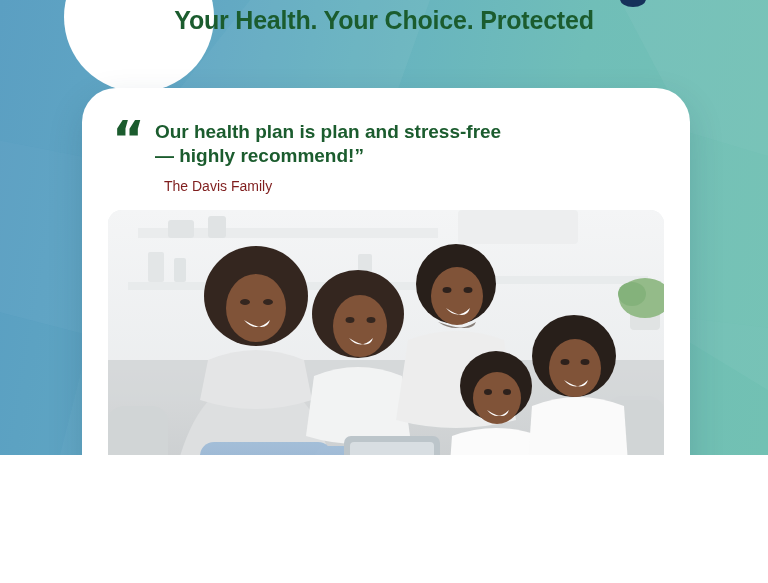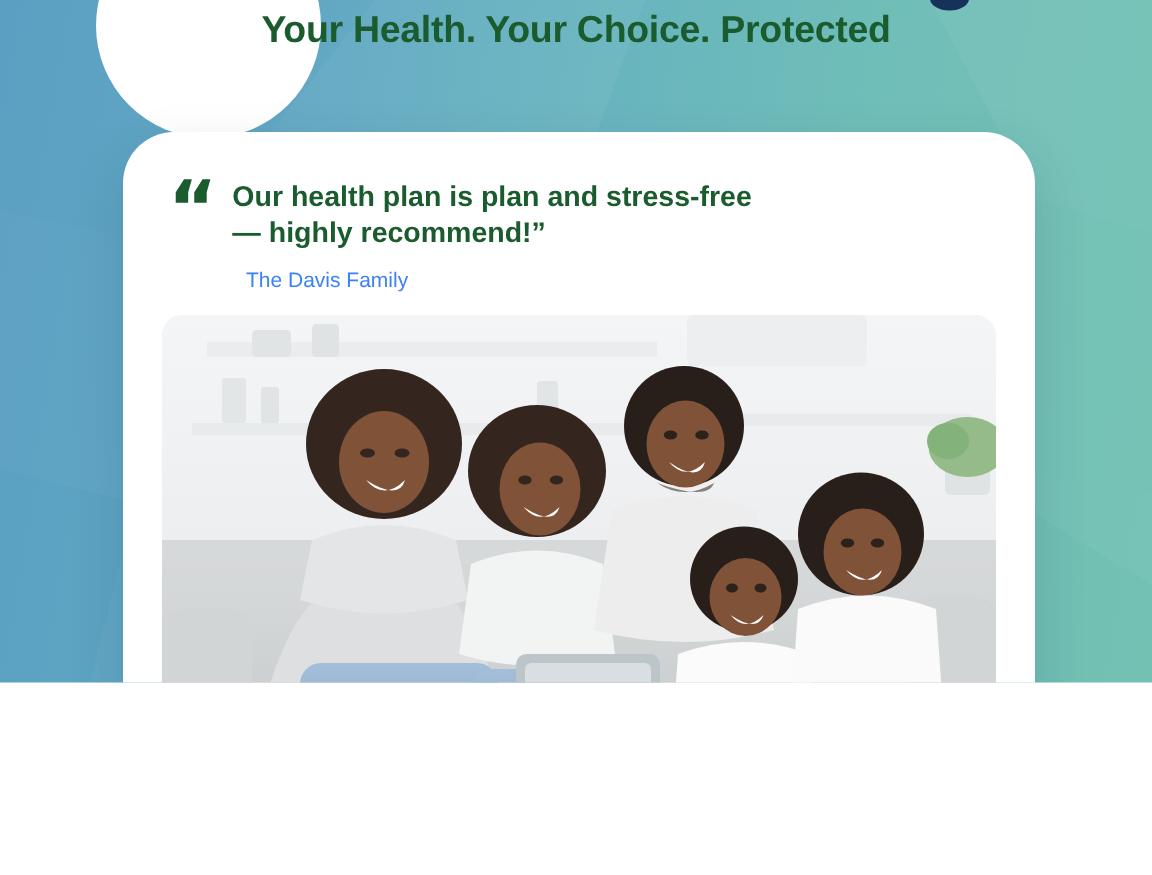--- a/index.html
+++ b/index.html
@@ -107,21 +107,21 @@
     line-height: 24px;
     font-weight: bold;
     color: #1b5c2e;
     max-width: 360px;
     padding-top: 2px;
   }
   .quote-attrib {
     margin: 9px 0 0 56px;
     font-size: 14px;
     line-height: 18px;
-    color: #3b82f6;
+    color: #7f1d1d;
     font-weight: normal;
   }
 
   
   .photo {
     position: absolute;
     left: 26px;
     top: 122px;
     width: 556px;
     height: 310px;

